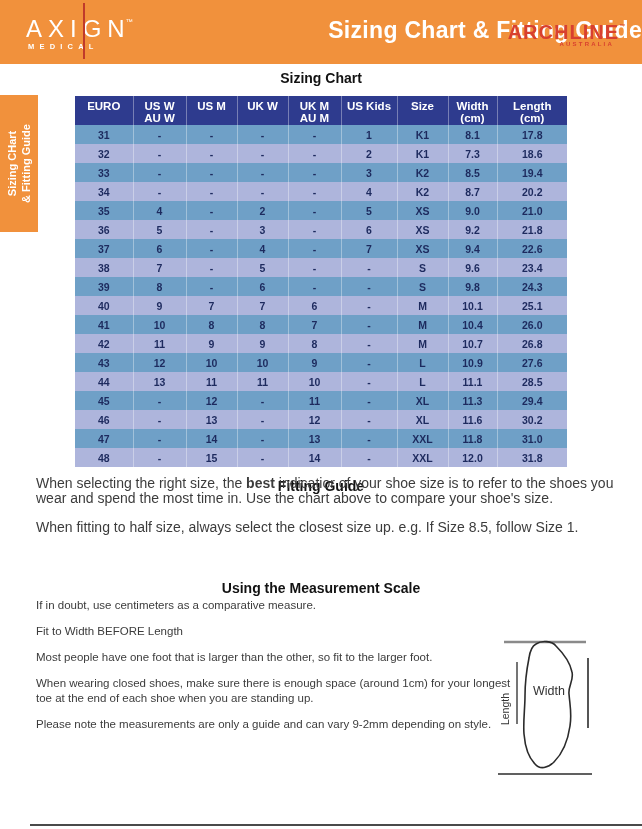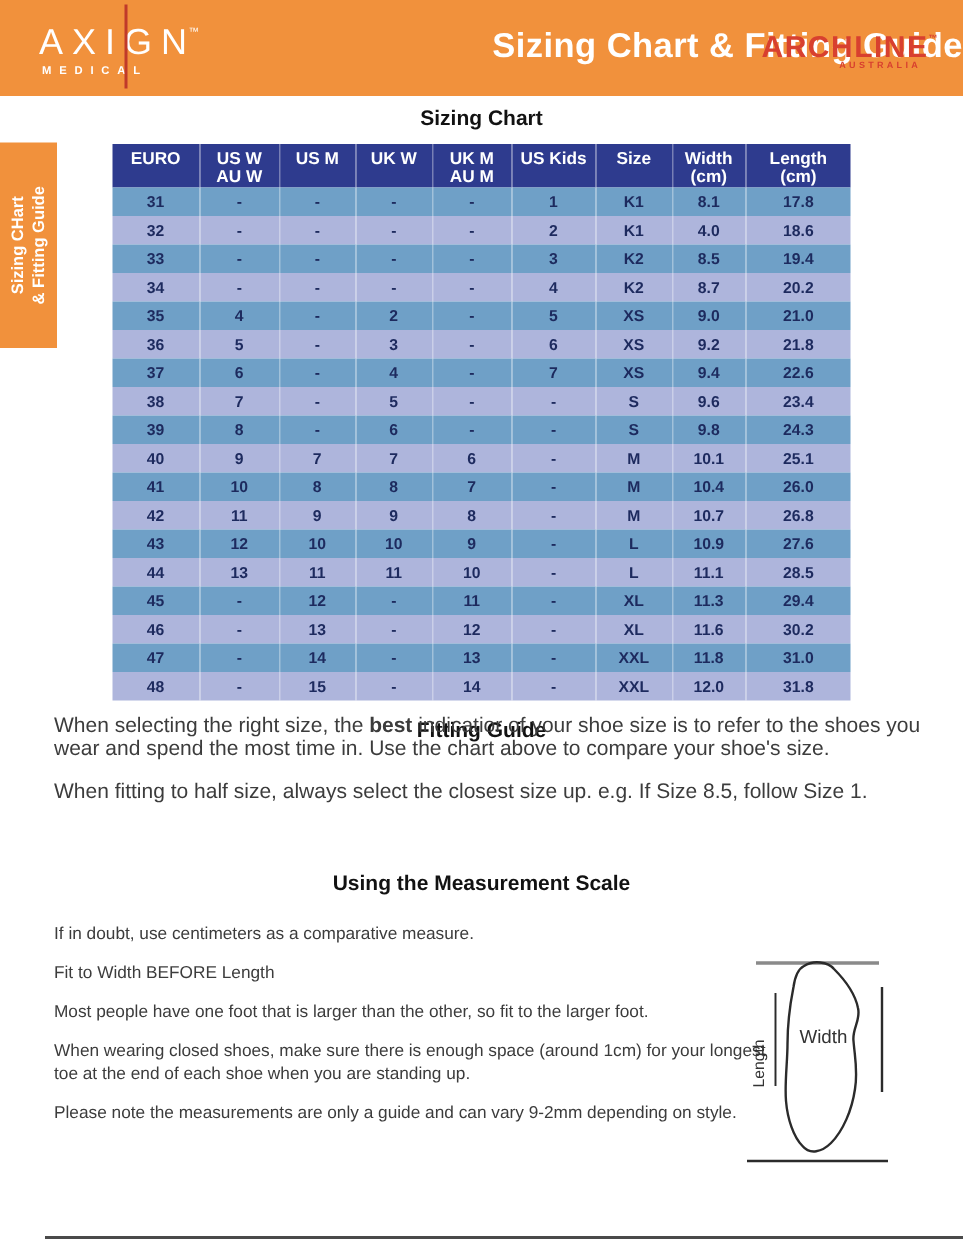--- a/index.html
+++ b/index.html
@@ -50,21 +50,21 @@
   .size-table th:nth-child(5),.size-table td:nth-child(5){width:53px;}
   .size-table th:nth-child(6),.size-table td:nth-child(6){width:56px;}
   .size-table th:nth-child(7),.size-table td:nth-child(7){width:51px;}
   .size-table th:nth-child(8),.size-table td:nth-child(8){width:49px;}
   .size-table th:nth-child(9),.size-table td:nth-child(9){width:70px;}
 
   
   .fit-text{position:absolute;left:36px;top:476px;width:578px;color:var(--body-text);
             font-size:14px;line-height:15px;}
   .fit-text p{margin:0 0 14px 0;}
-  .meas-text{position:absolute;left:36px;top:616px;width:480px;color:var(--body-text);
+  .meas-text{position:absolute;left:36px;top:598px;width:480px;color:var(--body-text);
              font-size:11.5px;line-height:15px;}
   .meas-text p{margin:0 0 11px 0;}
   b{font-weight:700;}
 
   
   .foot-diagram{position:absolute;left:496px;top:634px;width:105px;height:150px;}
 
   
   .bottom-rule{position:absolute;left:30px;top:824px;width:612px;height:2px;background:#4A4A4A;}
 </style>
@@ -119,21 +119,21 @@
         <td>17.8</td>
       </tr>
       <tr class="even">
         <td>32</td>
         <td>-</td>
         <td>-</td>
         <td>-</td>
         <td>-</td>
         <td>2</td>
         <td>K1</td>
-        <td>4.0</td>
+        <td>7.3</td>
         <td>18.6</td>
       </tr>
       <tr class="odd">
         <td>33</td>
         <td>-</td>
         <td>-</td>
         <td>-</td>
         <td>-</td>
         <td>3</td>
         <td>K2</td>

